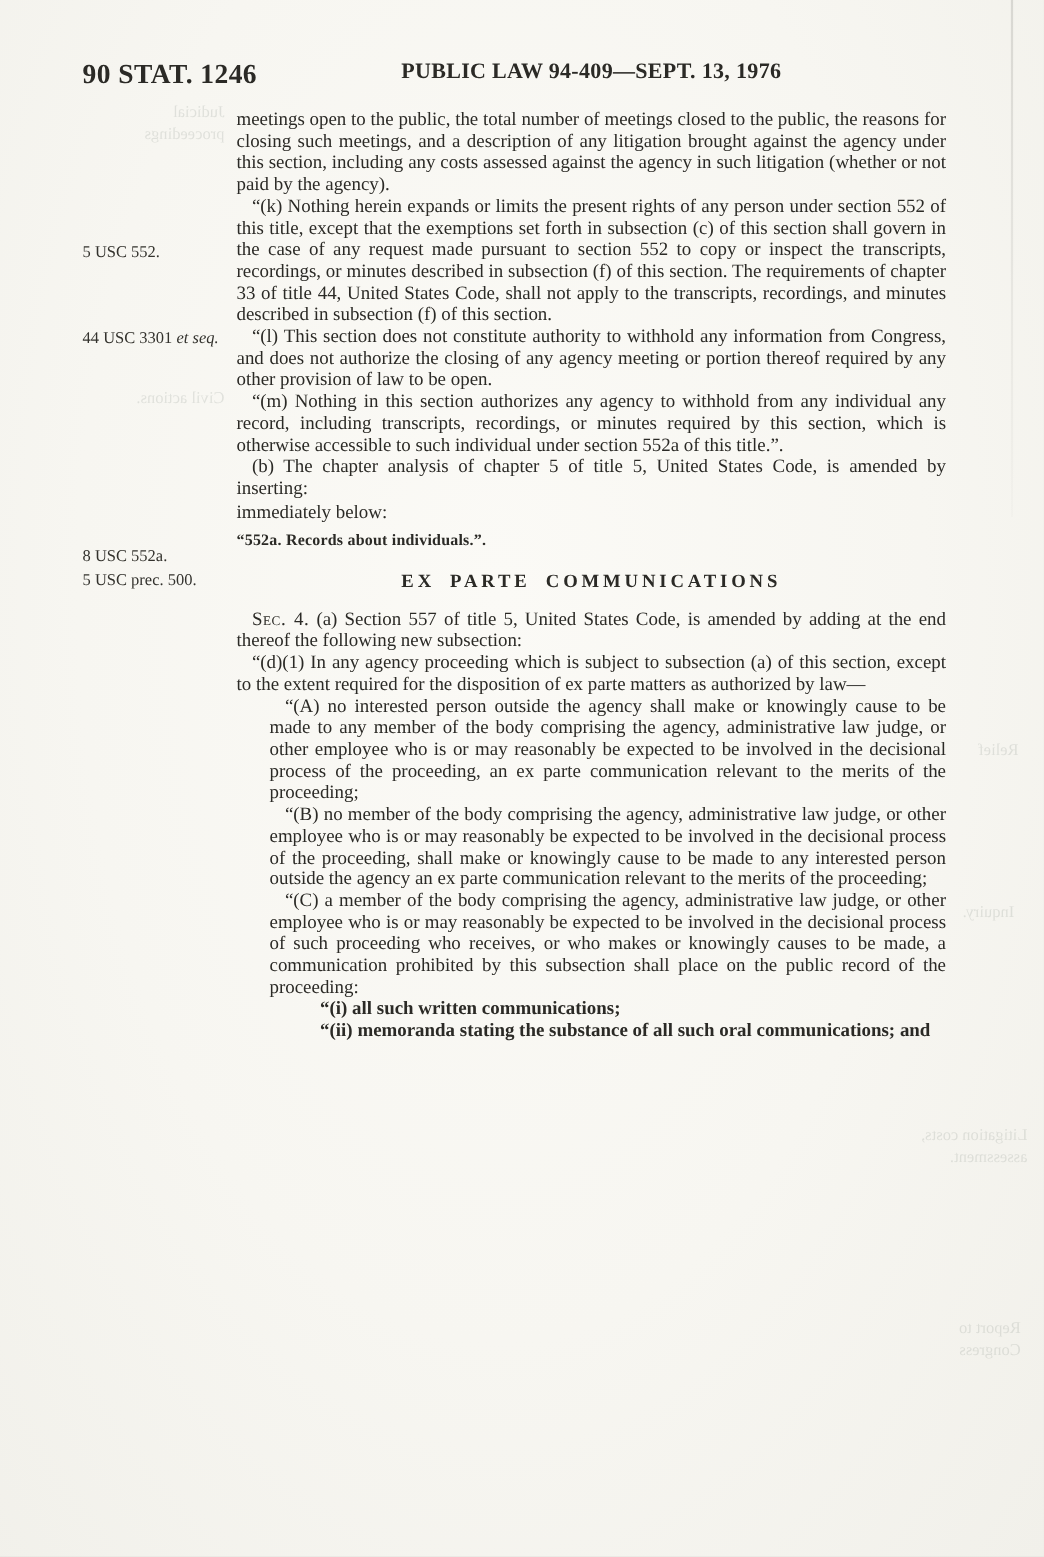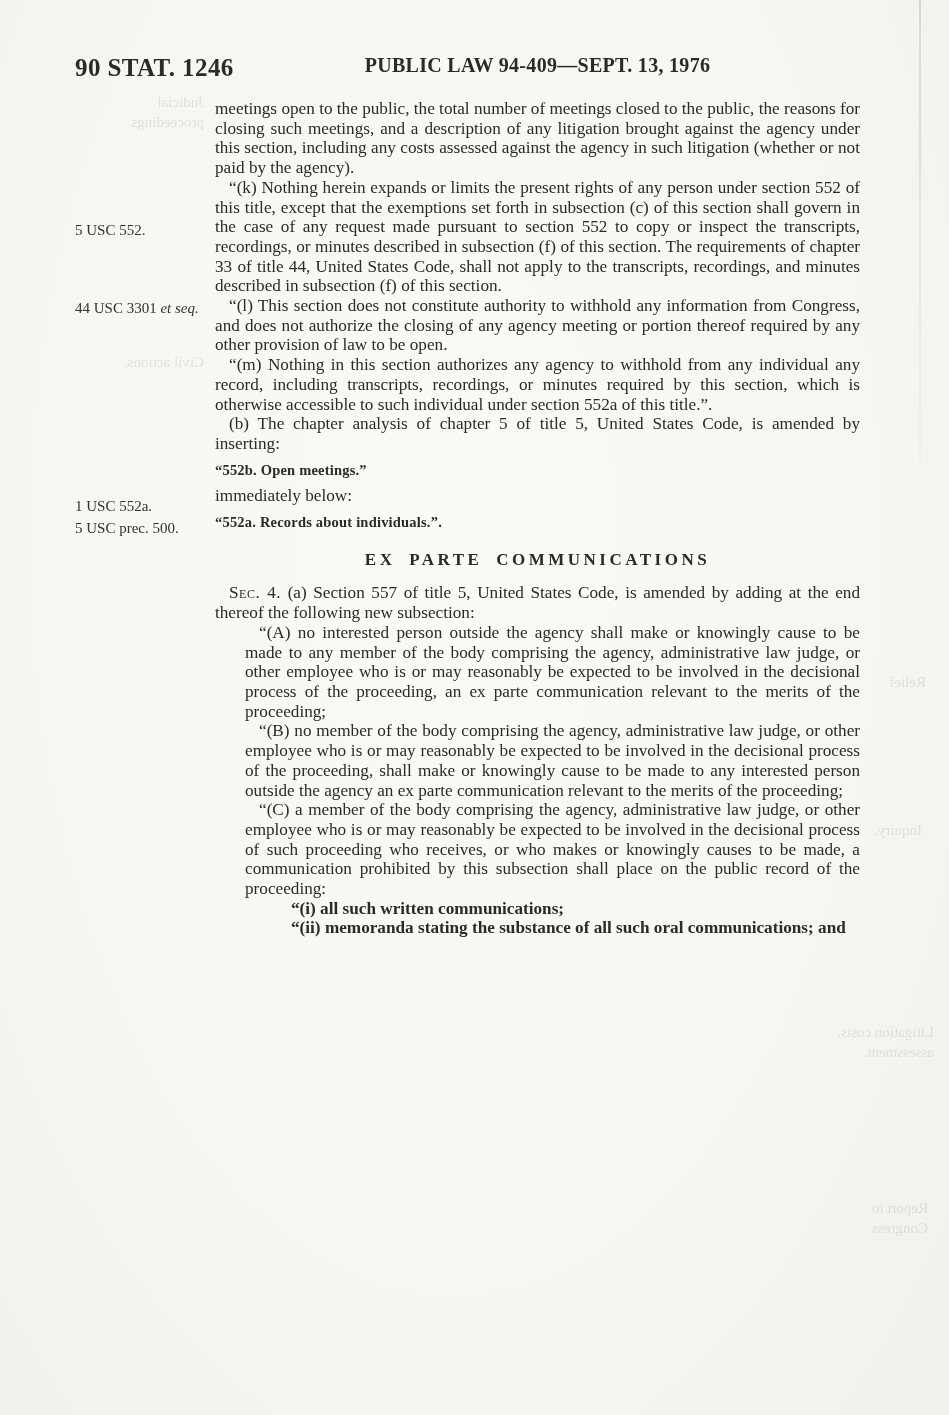--- a/index.html
+++ b/index.html
@@ -90,36 +90,36 @@
   <div class="ghost" id="ghost-r3">Litigation costs, assessment.</div>
   <div class="ghost" id="ghost-r4">Report to Congress</div>
 
   <div class="margin-note" id="note-1">
     <span>5 USC 552.</span><span class="it"></span>
   </div>
   <div class="margin-note" id="note-2">
     <span>44 USC 3301 </span><span class="it">et seq.</span>
   </div>
   <div class="margin-note" id="note-3">
-    <span>1 USC 552a.</span><span class="it"></span>
+    <span>8 USC 552a.</span><span class="it"></span>
   </div>
   <div class="margin-note" id="note-4">
     <span>5 USC prec. 500.</span><span class="it"></span>
   </div>
 
   <div class="body-col">
     <p class="no-indent">meetings open to the public, the total number of meetings closed to the public, the reasons for closing such meetings, and a description of any litigation brought against the agency under this section, including any costs assessed against the agency in such litigation (whether or not paid by the agency).</p>
     <p>“(k) Nothing herein expands or limits the present rights of any person under section 552 of this title, except that the exemptions set forth in subsection (c) of this section shall govern in the case of any request made pursuant to section 552 to copy or inspect the transcripts, recordings, or minutes described in subsection (f) of this section. The requirements of chapter 33 of title 44, United States Code, shall not apply to the transcripts, recordings, and minutes described in subsection (f) of this section.</p>
     <p>“(l) This section does not constitute authority to withhold any information from Congress, and does not authorize the closing of any agency meeting or portion thereof required by any other provision of law to be open.</p>
     <p>“(m) Nothing in this section authorizes any agency to withhold from any individual any record, including transcripts, recordings, or minutes required by this section, which is otherwise accessible to such individual under section 552a of this title.”.</p>
     <p>(b) The chapter analysis of chapter 5 of title 5, United States Code, is amended by inserting:</p>
-    <p class="quote-line">“552b. Open meetings.”</p>
     <p class="plain-line">immediately below:</p>
     <p class="quote-line">“552a. Records about individuals.”.</p>
     <p class="section-heading">EX PARTE COMMUNICATIONS</p>
     <p><span class="sc">Sec. 4.</span><span> (a) Section 557 of title 5, United States Code, is amended by adding at the end thereof the following new subsection:</span></p>
+    <p>“(d)(1) In any agency proceeding which is subject to subsection (a) of this section, except to the extent required for the disposition of ex parte matters as authorized by law—</p>
     <p class="clause">“(A) no interested person outside the agency shall make or knowingly cause to be made to any member of the body comprising the agency, administrative law judge, or other employee who is or may reasonably be expected to be involved in the decisional process of the proceeding, an ex parte communication relevant to the merits of the proceeding;</p>
     <p class="clause">“(B) no member of the body comprising the agency, administrative law judge, or other employee who is or may reasonably be expected to be involved in the decisional process of the proceeding, shall make or knowingly cause to be made to any interested person outside the agency an ex parte communication relevant to the merits of the proceeding;</p>
     <p class="clause">“(C) a member of the body comprising the agency, administrative law judge, or other employee who is or may reasonably be expected to be involved in the decisional process of such proceeding who receives, or who makes or knowingly causes to be made, a communication prohibited by this subsection shall place on the public record of the proceeding:</p>
     <p class="subclause">“(i) all such written communications;</p>
     <p class="subclause">“(ii) memoranda stating the substance of all such oral communications; and</p>
   </div>
 </div>
 
 </body></html>

